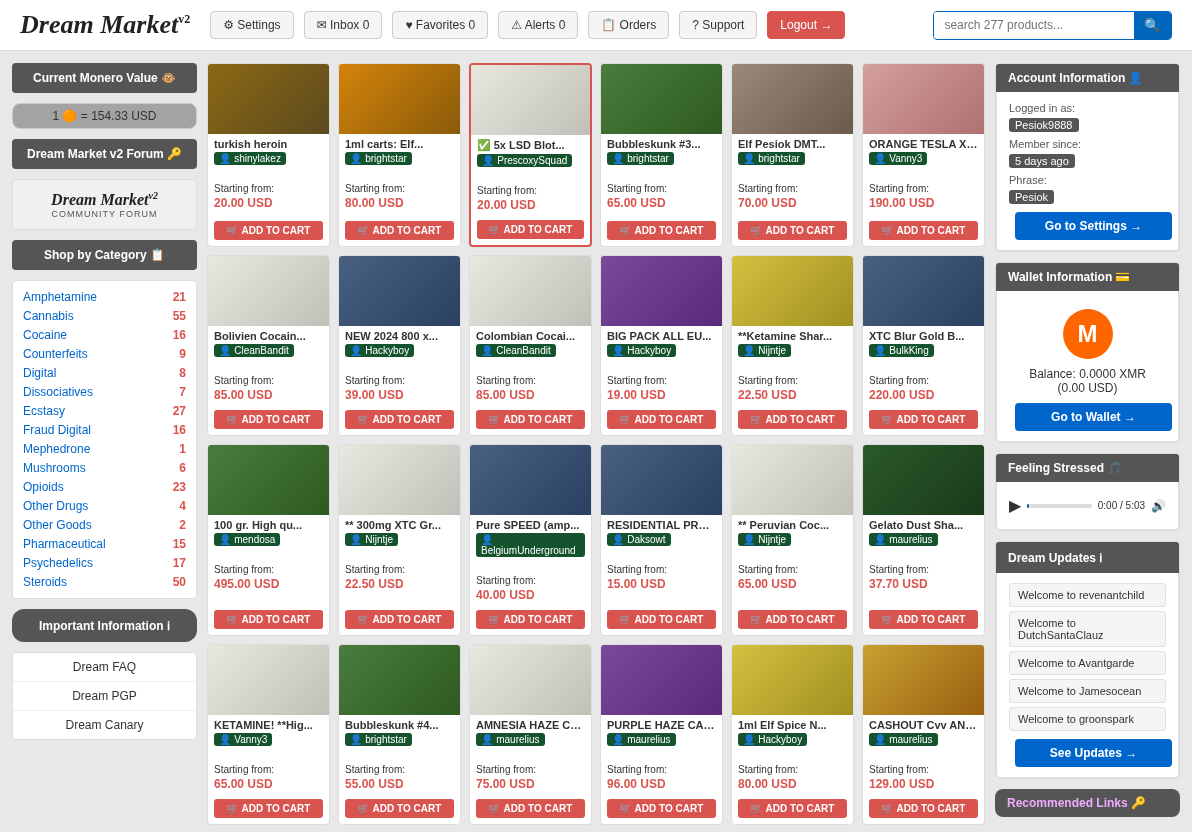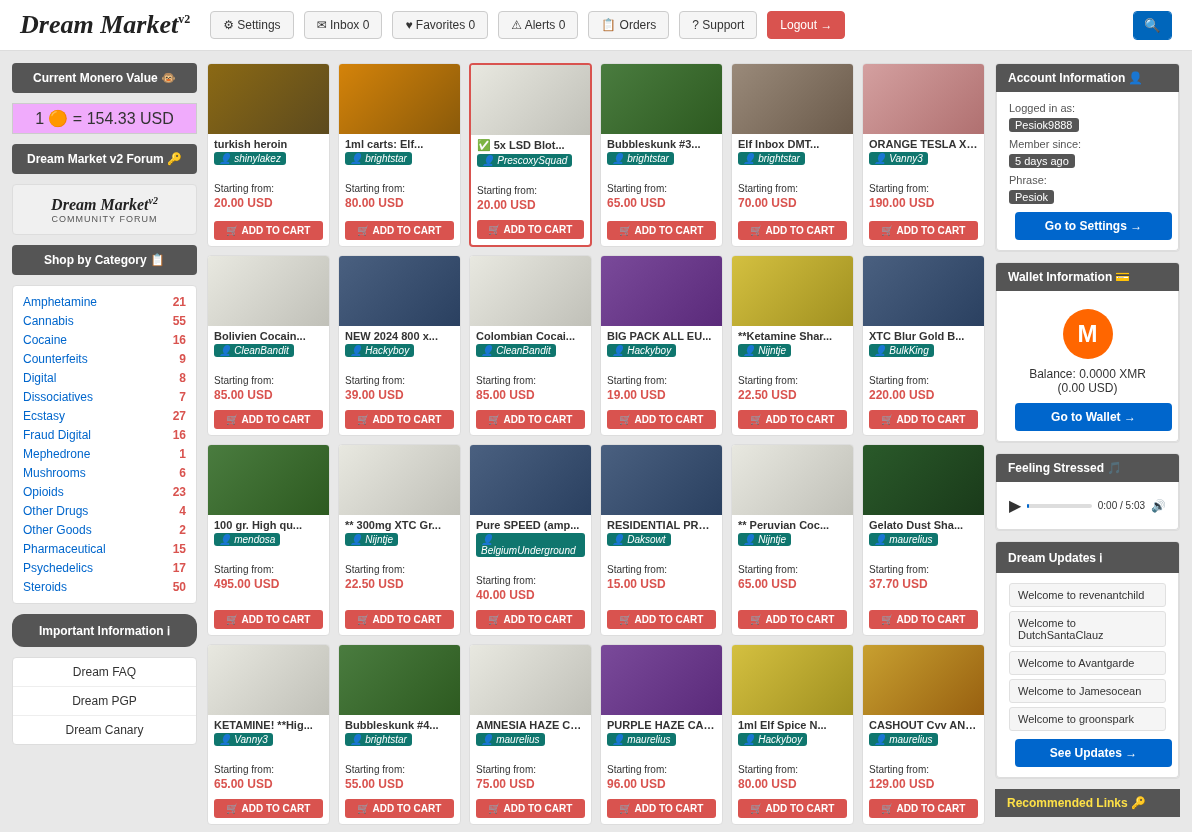--- a/index.html
+++ b/index.html
@@ -67,27 +67,27 @@
       background: #555;
       color: #fff;
       border-radius: 4px;
       padding: 8px 12px;
       text-align: center;
       font-size: 12px;
       font-weight: bold;
     }
 
     .monero-rate {
-      background: #f0abfc;
+      background: #a3a3a3;
       color: #333;
       border: 1px solid #ccc;
-      border-radius: 0;
+      border-radius: 8px;
       padding: 5px 10px;
       text-align: center;
-      font-size: 16px;
+      font-size: 12px;
       display: flex;
       align-items: center;
       justify-content: center;
       gap: 4px;
     }
 
     .forum-box {
       background: #555;
       color: #fff;
       border-radius: 4px;
@@ -223,30 +223,29 @@
     .product-title {
       font-size: 11px;
       color: #333;
       font-weight: bold;
       white-space: nowrap;
       overflow: hidden;
       text-overflow: ellipsis;
     }
 
     .seller-badge {
-      background: #0f766e;
+      background: #14532d;
       color: #fff;
       border-radius: 3px;
       padding: 1px 5px;
       font-size: 10px;
       display: inline-flex;
       align-items: center;
       gap: 2px;
       align-self: flex-start;
-      font-style: italic;
     }
 
     .starting-from {
       font-size: 10px;
       color: #333;
       margin-top: 16px;
     }
     .price {
       color: #d9534f;
       font-size: 12px;
@@ -400,22 +399,22 @@
       border: 1px solid #e0e0e0;
       border-radius: 3px;
       padding: 5px 8px;
       font-size: 11px;
       color: #333;
       cursor: pointer;
     }
 
     .recommended-links-header {
       background: #555;
-      color: #fde047;
-      border-radius: 0;
+      color: #f0abfc;
+      border-radius: 8px;
       padding: 7px 12px;
       font-size: 12px;
       font-weight: bold;
       display: flex;
       align-items: center;
       gap: 4px;
     }
 
     
     .img-brown { background: linear-gradient(135deg, #8B6914, #5c4a1e); }
@@ -438,20 +437,21 @@
     <span>Dream Market</span><sup>v2</sup>
   </div>
   <a class="nav-btn">⚙ Settings</a>
   <a class="nav-btn">✉ Inbox 0</a>
   <a class="nav-btn">♥ Favorites 0</a>
   <a class="nav-btn">⚠ Alerts 0</a>
   <a class="nav-btn">📋 Orders</a>
   <a class="nav-btn">? Support</a>
   <a class="nav-btn logout">Logout →</a>
   <div class="header-search">
+    <input type="text" placeholder="search 277 products..." style="">
     <button>🔍</button>
   </div>
 </div>
 
 <div id="main-layout">
 
   <div id="left-sidebar">
     <div class="monero-value-box">Current Monero Value 🐵</div>
     <div class="monero-rate">1 🟠 = 154.33 USD</div>
     <div class="forum-box">Dream Market v2 Forum 🔑</div>
@@ -574,21 +574,21 @@
       <div class="product-title">Bubbleskunk #3...</div>
       <div class="seller-badge">👤 brightstar</div>
       <div class="starting-from">Starting from:</div>
       <div class="price">65.00 USD</div>
     </div>
     <button class="add-to-cart-btn">🛒 ADD TO CART</button>
   </div>
         <div class="product-card">
     <div class="product-img img-gray"></div>
     <div class="product-info">
-      <div class="product-title">Elf Inbox DMT...</div>
+      <div class="product-title">Elf Pesiok DMT...</div>
       <div class="seller-badge">👤 brightstar</div>
       <div class="starting-from">Starting from:</div>
       <div class="price">70.00 USD</div>
     </div>
     <button class="add-to-cart-btn">🛒 ADD TO CART</button>
   </div>
         <div class="product-card">
     <div class="product-img img-pink"></div>
     <div class="product-info">
       <div class="product-title">ORANGE TESLA XT...</div>

